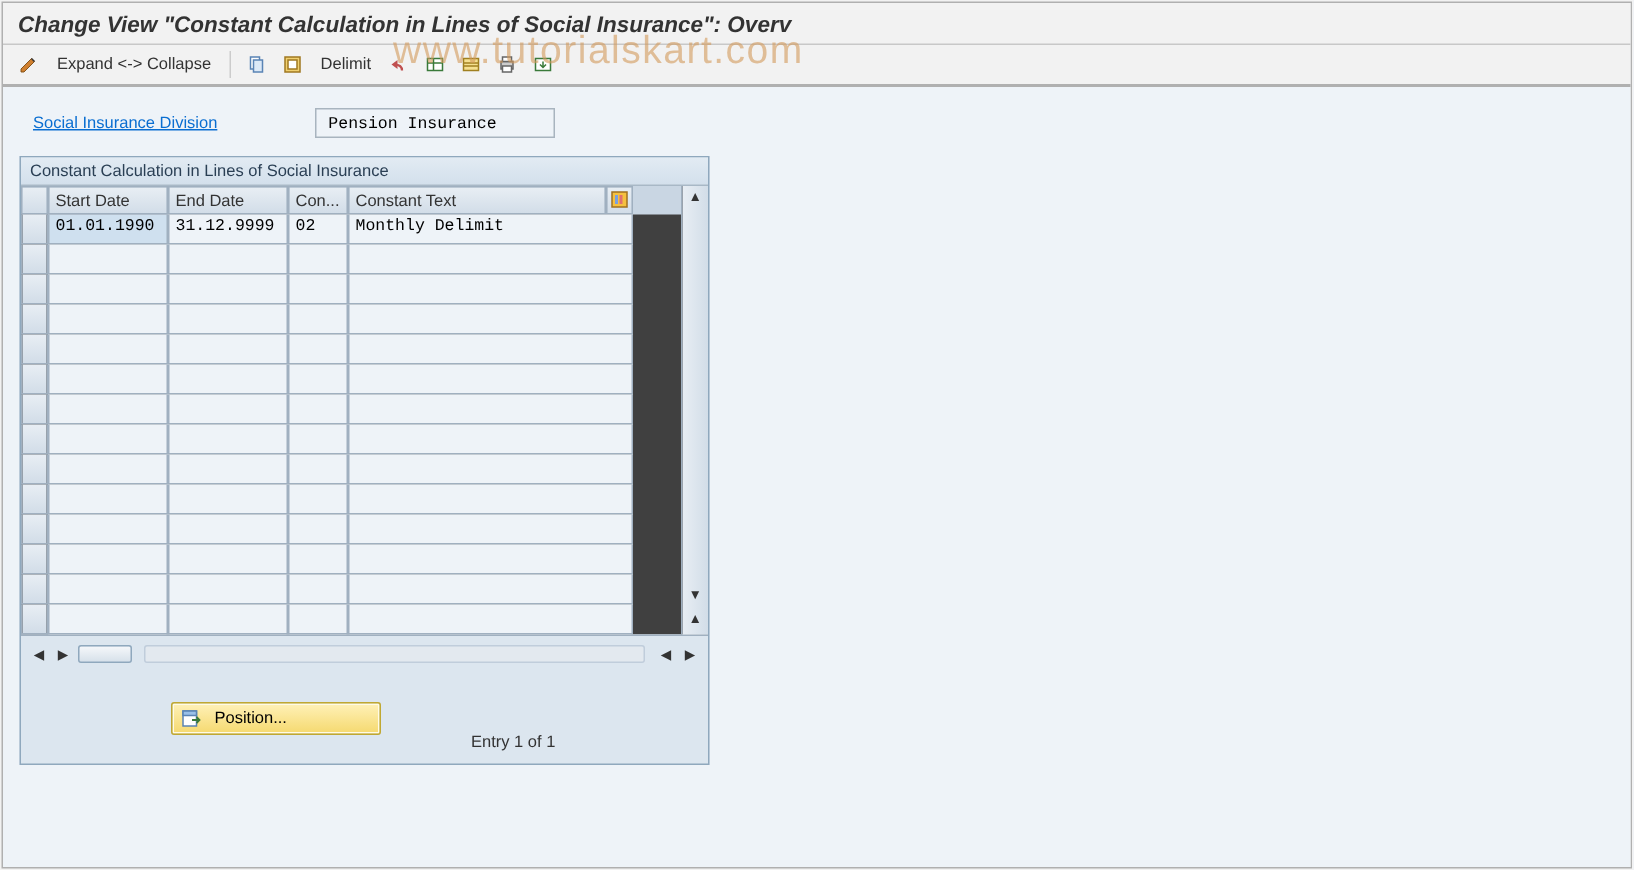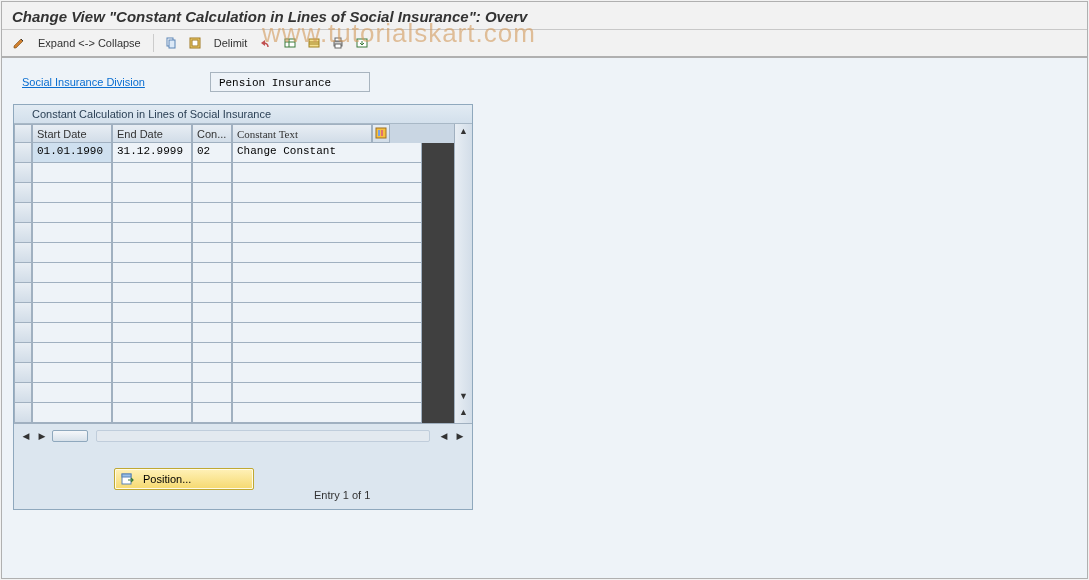--- a/index.html
+++ b/index.html
@@ -90,21 +90,21 @@
     }
     .table-panel {
       width: 460px;
       border: 1px solid #8fa8bd;
       background: #dce6ef;
       margin-left: 1px;
     }
     .table-panel-title {
       background: linear-gradient(#e2ebf3,#d3e0ec);
       color: #2a3f54;
-      padding: 3px 18px;
+      padding: 3px 6px;
       font-size: 11px;
       border-bottom: 1px solid #a8b8c6;
     }
     .grid {
       display: flex;
       background: #404040;
     }
     .grid-body {
       flex: 1;
     }
@@ -116,21 +116,21 @@
       font-size: 11px;
       color: #333;
       height: 19px;
       overflow: hidden;
       white-space: nowrap;
     }
     .gh-sel { width: 18px; }
     .col-start { width: 80px; }
     .col-end   { width: 80px; }
     .col-con   { width: 40px; }
-    .col-text  { width: 140px; font-family: Liberation Serif, serif; }
+    .col-text  { width: 172px; }
     .gh-config { width: 18px; text-align:center; padding:2px 0; }
     .grid-rows { }
     .grid-row { display:flex; height: 20px; align-items: center; }
     .gc {
       border: 1px solid #a0b0c0;
       border-top: none;
       padding: 2px 4px;
       font-size: 11px;
       font-family: "Courier New", monospace;
       background: #eef3f8;
@@ -317,21 +317,21 @@
                   <rect x="6" y="3" width="2" height="6" fill="#e07070"></rect>
                 </svg>
             </div>
           </div>
           <div class="grid-rows" id="grid-rows">
               <div class="grid-row">
                 <div class="gc gc-sel"></div>
                 <div class="gc col-start sel-cell">01.01.1990</div>
                 <div class="gc col-end">31.12.9999</div>
                 <div class="gc col-con">02</div>
-                <div class="gc col-text" style="width:190px">Change Constant</div>
+                <div class="gc col-text" style="width:190px">Monthly Delimit</div>
               </div>
               <div class="grid-row">
                 <div class="gc gc-sel"></div>
                 <div class="gc col-start"></div>
                 <div class="gc col-end"></div>
                 <div class="gc col-con"></div>
                 <div class="gc col-text" style="width:190px"></div>
               </div>
               <div class="grid-row">
                 <div class="gc gc-sel"></div>

